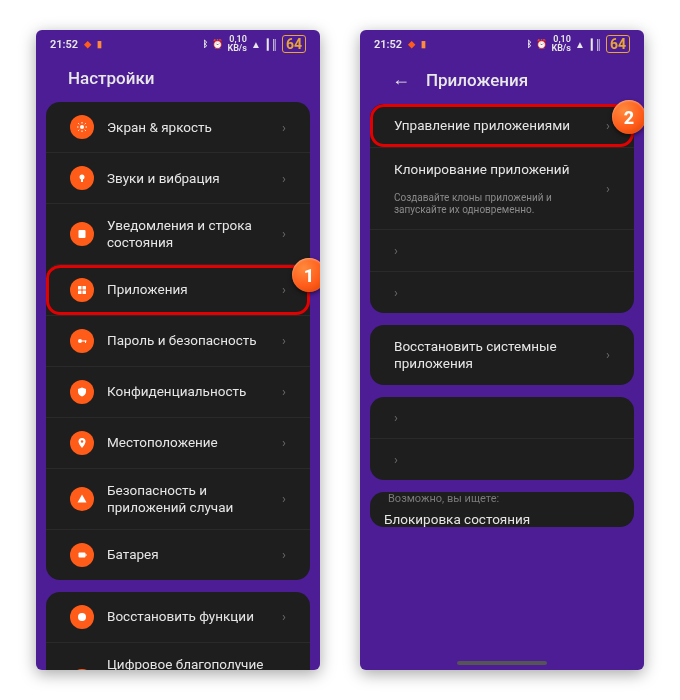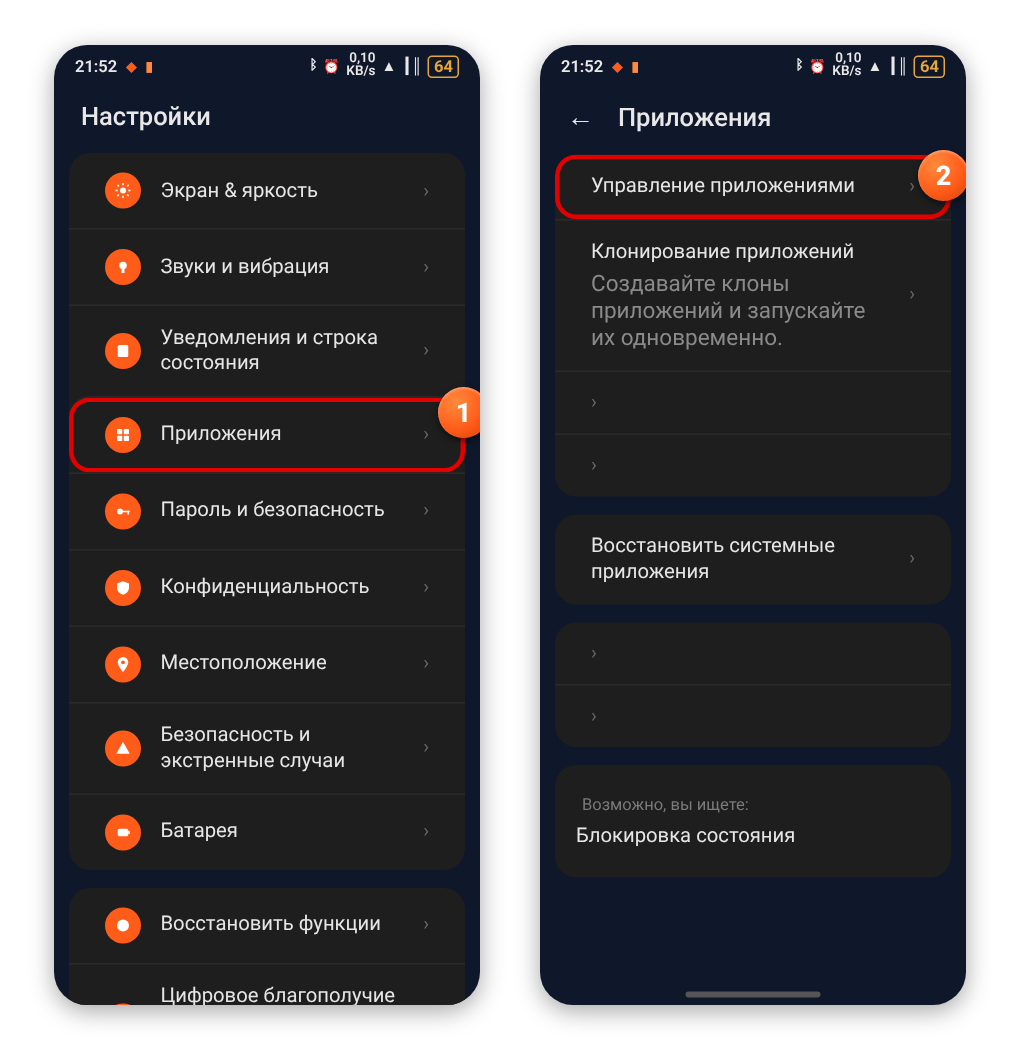--- a/index.html
+++ b/index.html
@@ -5,44 +5,44 @@
   * { box-sizing: border-box; margin: 0; padding: 0; }
   body {
     width: 680px; height: 700px;
     background: #ffffff;
     font-family: -apple-system, "Segoe UI", Roboto, Arial, sans-serif;
     display: flex; gap: 40px;
     padding: 30px 36px;
   }
   .phone {
     width: 314px; height: 640px;
-    background: #0f172a;
-    border-radius: 22px;
+    background: #4c1d95;
+    border-radius: 6px;
     box-shadow: 0 4px 16px rgba(0,0,0,0.35);
     overflow: hidden;
     position: relative;
     color: #e8e8e8;
     font-size: 13px;
     display: flex; flex-direction: column;
   }
   .statusbar {
     height: 28px; display: flex; align-items: center;
     padding: 0 14px; font-size: 11px; font-weight: 600;
     justify-content: space-between;
   }
   .sb-left { display: flex; gap: 6px; align-items: center;}
   .sb-right { display: flex; gap: 4px; align-items: center; font-size: 9px;}
   .sb-right .wifi, .sb-right .sig { font-size: 10px; }
   .batt {
     display: inline-flex; align-items: flex-start;
     border: 1px solid #e8a53a; border-radius: 3px;
-    padding: 0 3px; color: #e8a53a; font-size: 11px; font-weight: 700;
+    padding: 0 3px; color: #e8a53a; font-size: 14px; font-weight: 700;
   }
   .header {
-    padding: 10px 18px 14px; font-size: 17px; font-weight: 500;
+    padding: 10px 32px 14px; font-size: 17px; font-weight: 500;
     display: flex; align-items: flex-end; gap: 16px;
   }
   .back-arrow { font-size: 18px; }
   .scroll { flex: 1; overflow: hidden; padding: 0 10px 10px; }
   .group {
     background: #1e1e1e;
     border-radius: 14px;
     margin-bottom: 12px;
     overflow: hidden;
   }
@@ -55,21 +55,21 @@
   .row + .row { border-top: 1px solid #2a2a2a; }
   .icon-circle {
     width: 24px; height: 24px; border-radius: 50%;
     background: #ff5c1a;
     display: flex; align-items: center; justify-content: center;
     flex-shrink: 0;
   }
   .icon-circle svg { width: 12px; height: 12px; fill: #fff; }
   .row-text { flex: 1; line-height: 1.25; }
   .row-label { font-size: 13.5px; color: #e6e6e6; }
-  .row-sub { font-size: 15px; color: #8a8a8a; margin-top: 3px; line-height: 1.2;}
+  .row-sub { font-size: 10px; color: #8a8a8a; margin-top: 14px; line-height: 1.2;}
   .chev { color: #6a6a6a; font-size: 13px; flex-shrink: 0;}
   .hint { font-size: 11px; color: #7a7a7a; padding: 0 4px 6px; }
   .highlight {
     box-shadow: inset 0 0 0 3px #e30000;
     border-radius: 14px;
   }
   .marker {
     position: absolute;
     width: 34px; height: 34px; border-radius: 50%;
     background: radial-gradient(circle at 35% 30%, #ff8a3d, #ff5c1a 55%, #d63f00);
@@ -206,21 +206,21 @@
           </div>
           <div class="chev">›</div>
         </div>
         <div class="row">
           <div class="icon-circle">
             <svg viewBox="0 0 24 24">
               <path d="M12 3l9 16H3z"></path>
             </svg>
           </div>
           <div class="row-text">
-            <div class="row-label">Безопасность и экстренные случаи</div>
+            <div class="row-label">Безопасность и приложений случаи</div>
           </div>
           <div class="chev">›</div>
         </div>
         <div class="row">
           <div class="icon-circle">
             <svg viewBox="0 0 24 24">
               <rect x="5" y="7" width="14" height="10" rx="2"></rect>
               <rect x="19" y="10" width="2" height="4"></rect>
             </svg>
           </div>
@@ -315,20 +315,20 @@
         </div>
       </div>
     <div class="group" id="rg2">
         <div class="row">
           <div class="chev">›</div>
         </div>
         <div class="row">
           <div class="chev">›</div>
         </div>
       </div>
-    <div class="group" style="padding:20px 14px;">
+    <div class="group" style="padding:0 14px;">
       <div class="hint">Возможно, вы ищете:</div>
       <div class="row-label">Блокировка состояния</div>
     </div>
   </div>
   <div class="marker" id="marker2" style="top:70px; right:-2px;">2</div>
   <div class="gesture-bar"></div>
 </div>
 
 </body></html>

